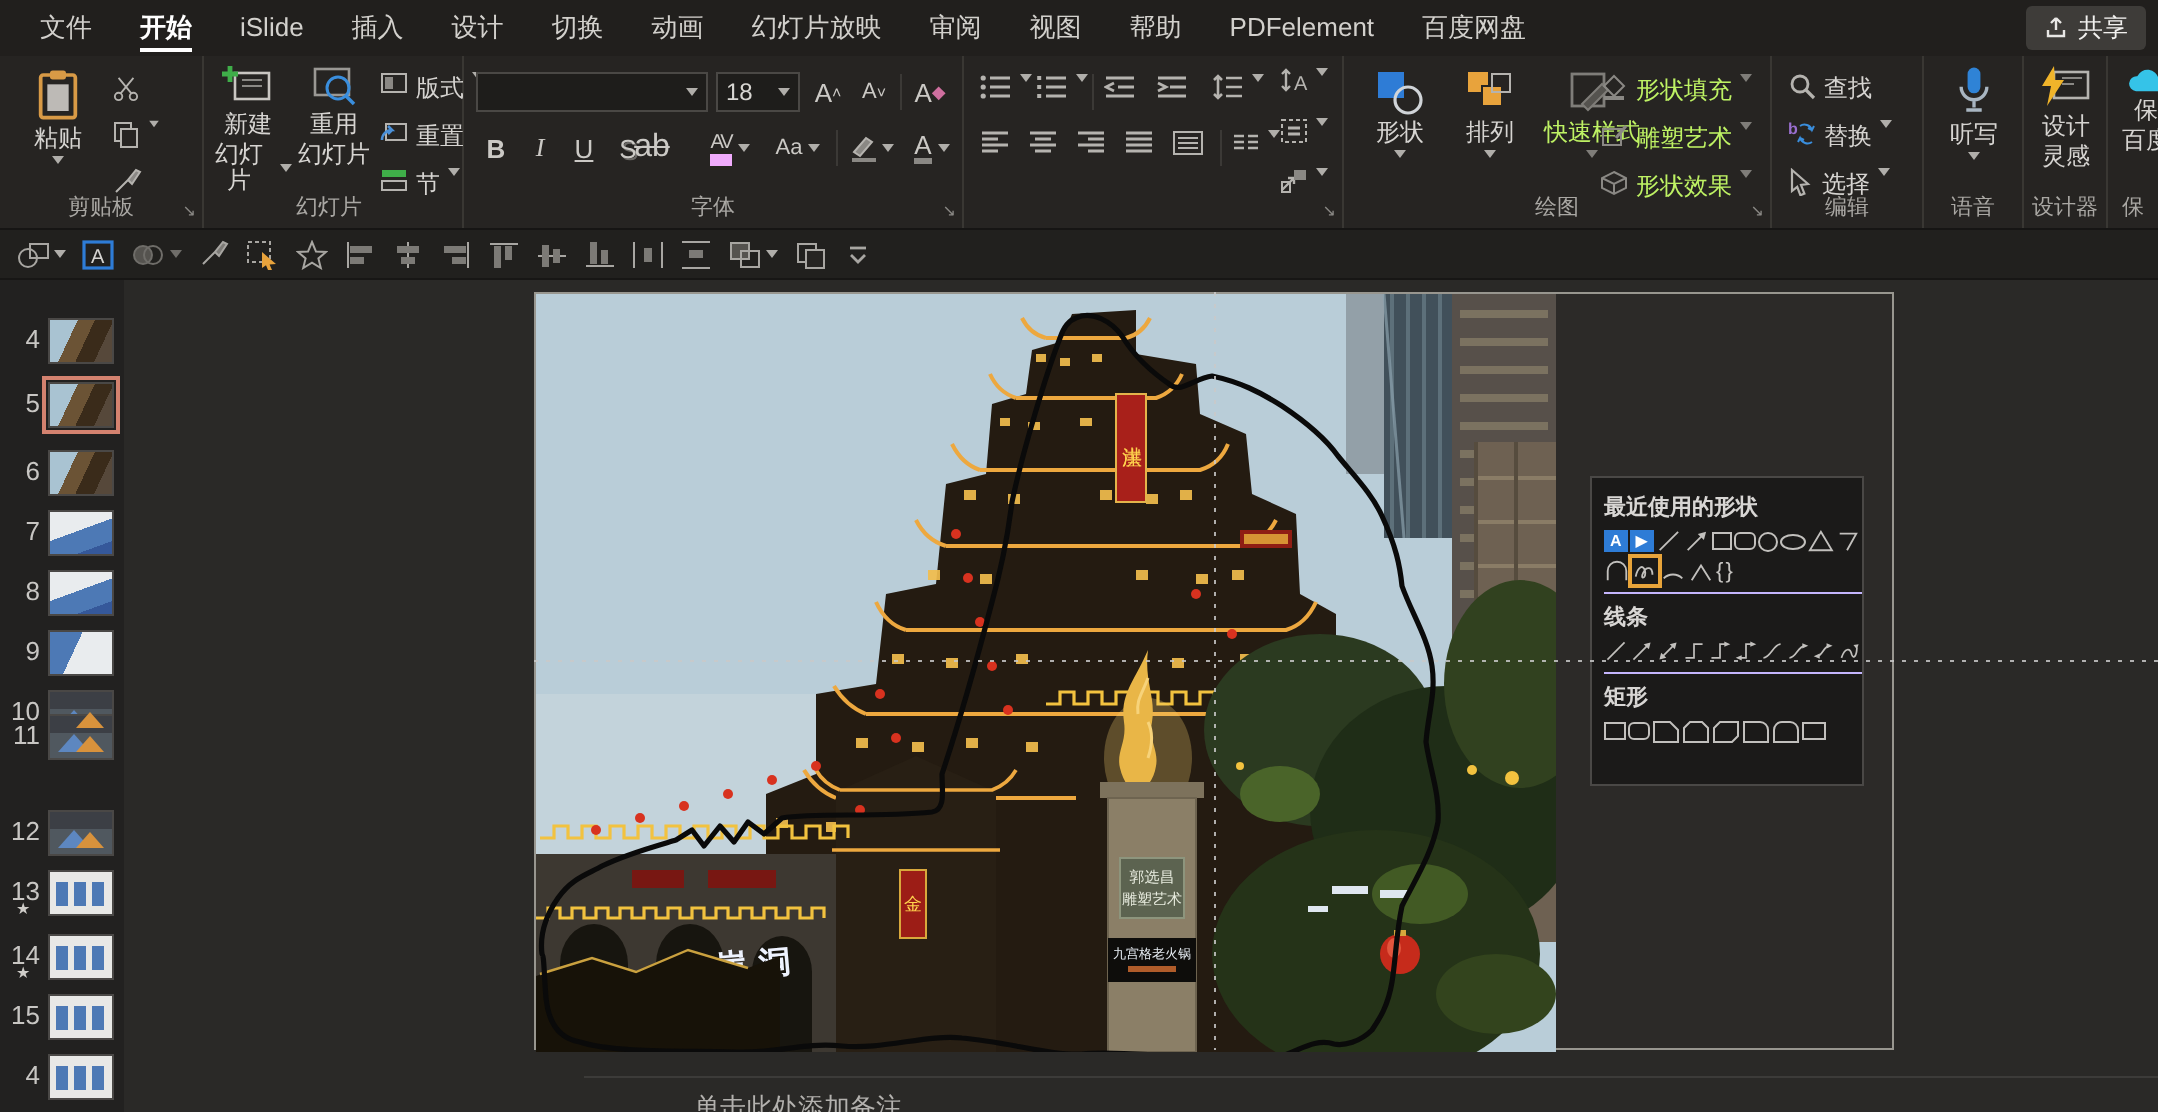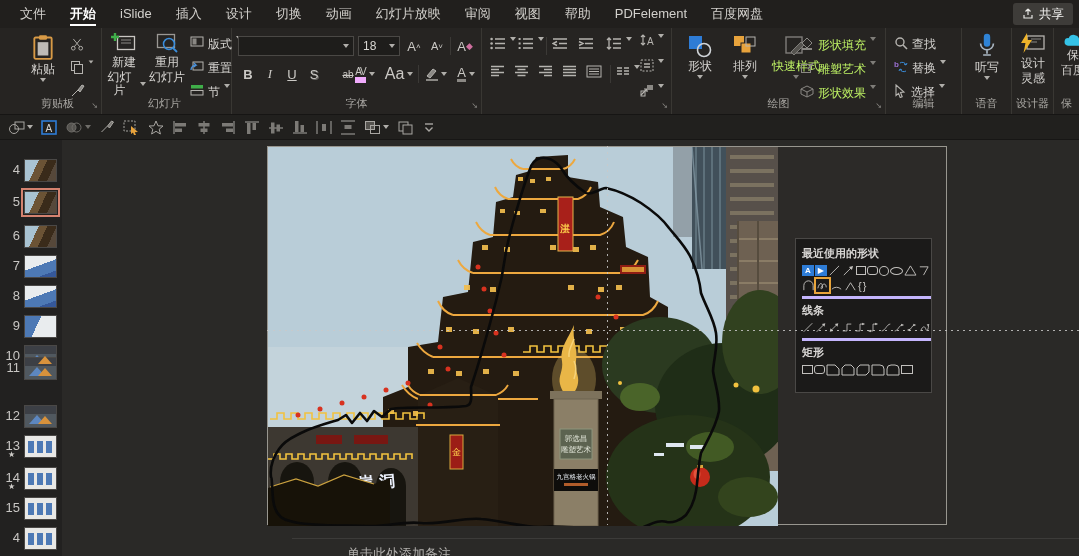--- a/index.html
+++ b/index.html
@@ -44,21 +44,21 @@
 .th-doc::after{content:"";position:absolute;left:3px;top:5px;right:3px;height:12px;background:repeating-linear-gradient(to right,#4d79b5 0 6px,transparent 6px 9px)}
 
 #canvas{position:absolute;left:62px;top:140px;width:1017px;height:416px;background:#2a2927;overflow:hidden}
 #slide{position:absolute;left:205px;top:6px;width:680px;height:379px;background:#2c2a28;border:1px solid #98968f}
 #guideV{position:absolute;left:545px;top:6px;width:1px;height:379px;background:repeating-linear-gradient(to bottom,#c9c9c9 0 2px,transparent 2px 6px);z-index:7;opacity:.85}
 #guideH{position:absolute;left:205px;top:190px;width:812px;height:1px;background:repeating-linear-gradient(to right,#c9c9c9 0 2px,transparent 2px 6px);z-index:7;opacity:.85}
 
 #popup{position:absolute;left:733px;top:98px;width:137px;height:155px;background:#1b1a19;border:1px solid #4a4846;z-index:5;overflow:hidden;padding:4px 0 0 6px}
 .ptitle{font-size:11px;font-weight:bold;color:#d8d6d4;margin:3px 0 2px}
 .prow{display:flex;align-items:center;gap:1px;height:15px}
-.psec{border-top:3px solid #c4b5fd;margin-top:3px;padding-top:1px}
+.psec{border-top:1px solid #c4b5fd;margin-top:3px;padding-top:1px}
 .sq{width:11px;height:9px;border:1px solid #c2c0bd}
 .bluebox{width:12px;height:11px;background:#2e7cd6;color:#fff;font-size:8px;font-weight:bold;display:flex;align-items:center;justify-content:center}
 .hl{outline:2px solid #e8a43a;outline-offset:0}
 .brace{font-size:11px;color:#c8c6c3;line-height:12px}
 
 #notes{position:absolute;left:230px;top:398px;width:787px;height:18px;border-top:1px solid #3c3b39}
 #notes-text{position:absolute;left:55px;top:6px;font-size:13px;color:#b3b1ae;white-space:nowrap}
 </style>
 </head>
 <body>
@@ -80,21 +80,21 @@
 </div>
 <div id="share">
   <svg width="12" height="12" viewBox="0 0 12 12">
       <path d="M2,7 v3 h8 v-3 M6,1 v6 M6,1 l-2.5,2.5 M6,1 l2.5,2.5" stroke="#e8e7e5" fill="none" stroke-width="1.2"></path>
     </svg>
   <span>共享</span>
 </div>
 
 <div id="ribbon">
 
-  <div class="rg" style="left:14px;width:88px">
+  <div class="rg" style="left:0;width:102px">
     <div class="bigbtn" style="left:8px;top:6px;width:42px">
       <svg width="24" height="27" viewBox="0 0 18 20">
           <rect x="2.5" y="2.5" width="13" height="16" rx="1" stroke="#d89a46" fill="none" stroke-width="1.4"></rect>
           <rect x="6" y="0.8" width="6" height="3.4" rx="1" fill="#d89a46"></rect>
           <rect x="5" y="6" width="8" height="10" fill="#bdbab6"></rect>
         </svg>
       <span>粘贴</span>
       <span class="chev"></span>
     </div>
     <div class="mini" style="left:56px;top:10px">
@@ -195,28 +195,28 @@
       </div>
     <div class="fbtn" style="left:28px;font-style:italic;font-family:'Liberation Serif',serif">
         <span>I</span>
       </div>
     <div class="fbtn" style="left:50px;text-decoration:underline">
         <span>U</span>
       </div>
     <div class="fbtn" style="left:72px;text-shadow:1px 1px 0 #6a6865">
         <span>S</span>
       </div>
-    <div class="fbtn" style="left:106px;text-decoration:line-through;font-size:10px">
+    <div class="fbtn" style="left:84px;text-decoration:line-through;font-size:16px">
         <span>ab</span>
       </div>
     <div class="fbtn" style="left:118px;width:30px;font-size:10px;letter-spacing:-1px">
         <span style="border-bottom:6px solid #f0abfc">AV</span>
         <span class="chev" style="margin-left:3px"></span>
       </div>
-    <div class="fbtn" style="left:152px;width:30px;font-size:16px">
+    <div class="fbtn" style="left:152px;width:30px;font-size:11px">
         <span>Aa</span>
         <span class="chev" style="margin-left:3px"></span>
       </div>
     <div class="vsep" style="left:186px;top:37px;height:18px"></div>
     <div class="fbtn" style="left:190px;width:28px">
       <svg width="14" height="14" viewBox="0 0 14 14">
           <path d="M2,9 L8,2 l3,2 -6,7 z" stroke="#b5b3af" fill="#8a8884"></path>
           <rect x="1" y="12" width="12" height="2" fill="#8a8884"></rect>
         </svg>
       <span class="chev" style="margin-left:2px"></span>

